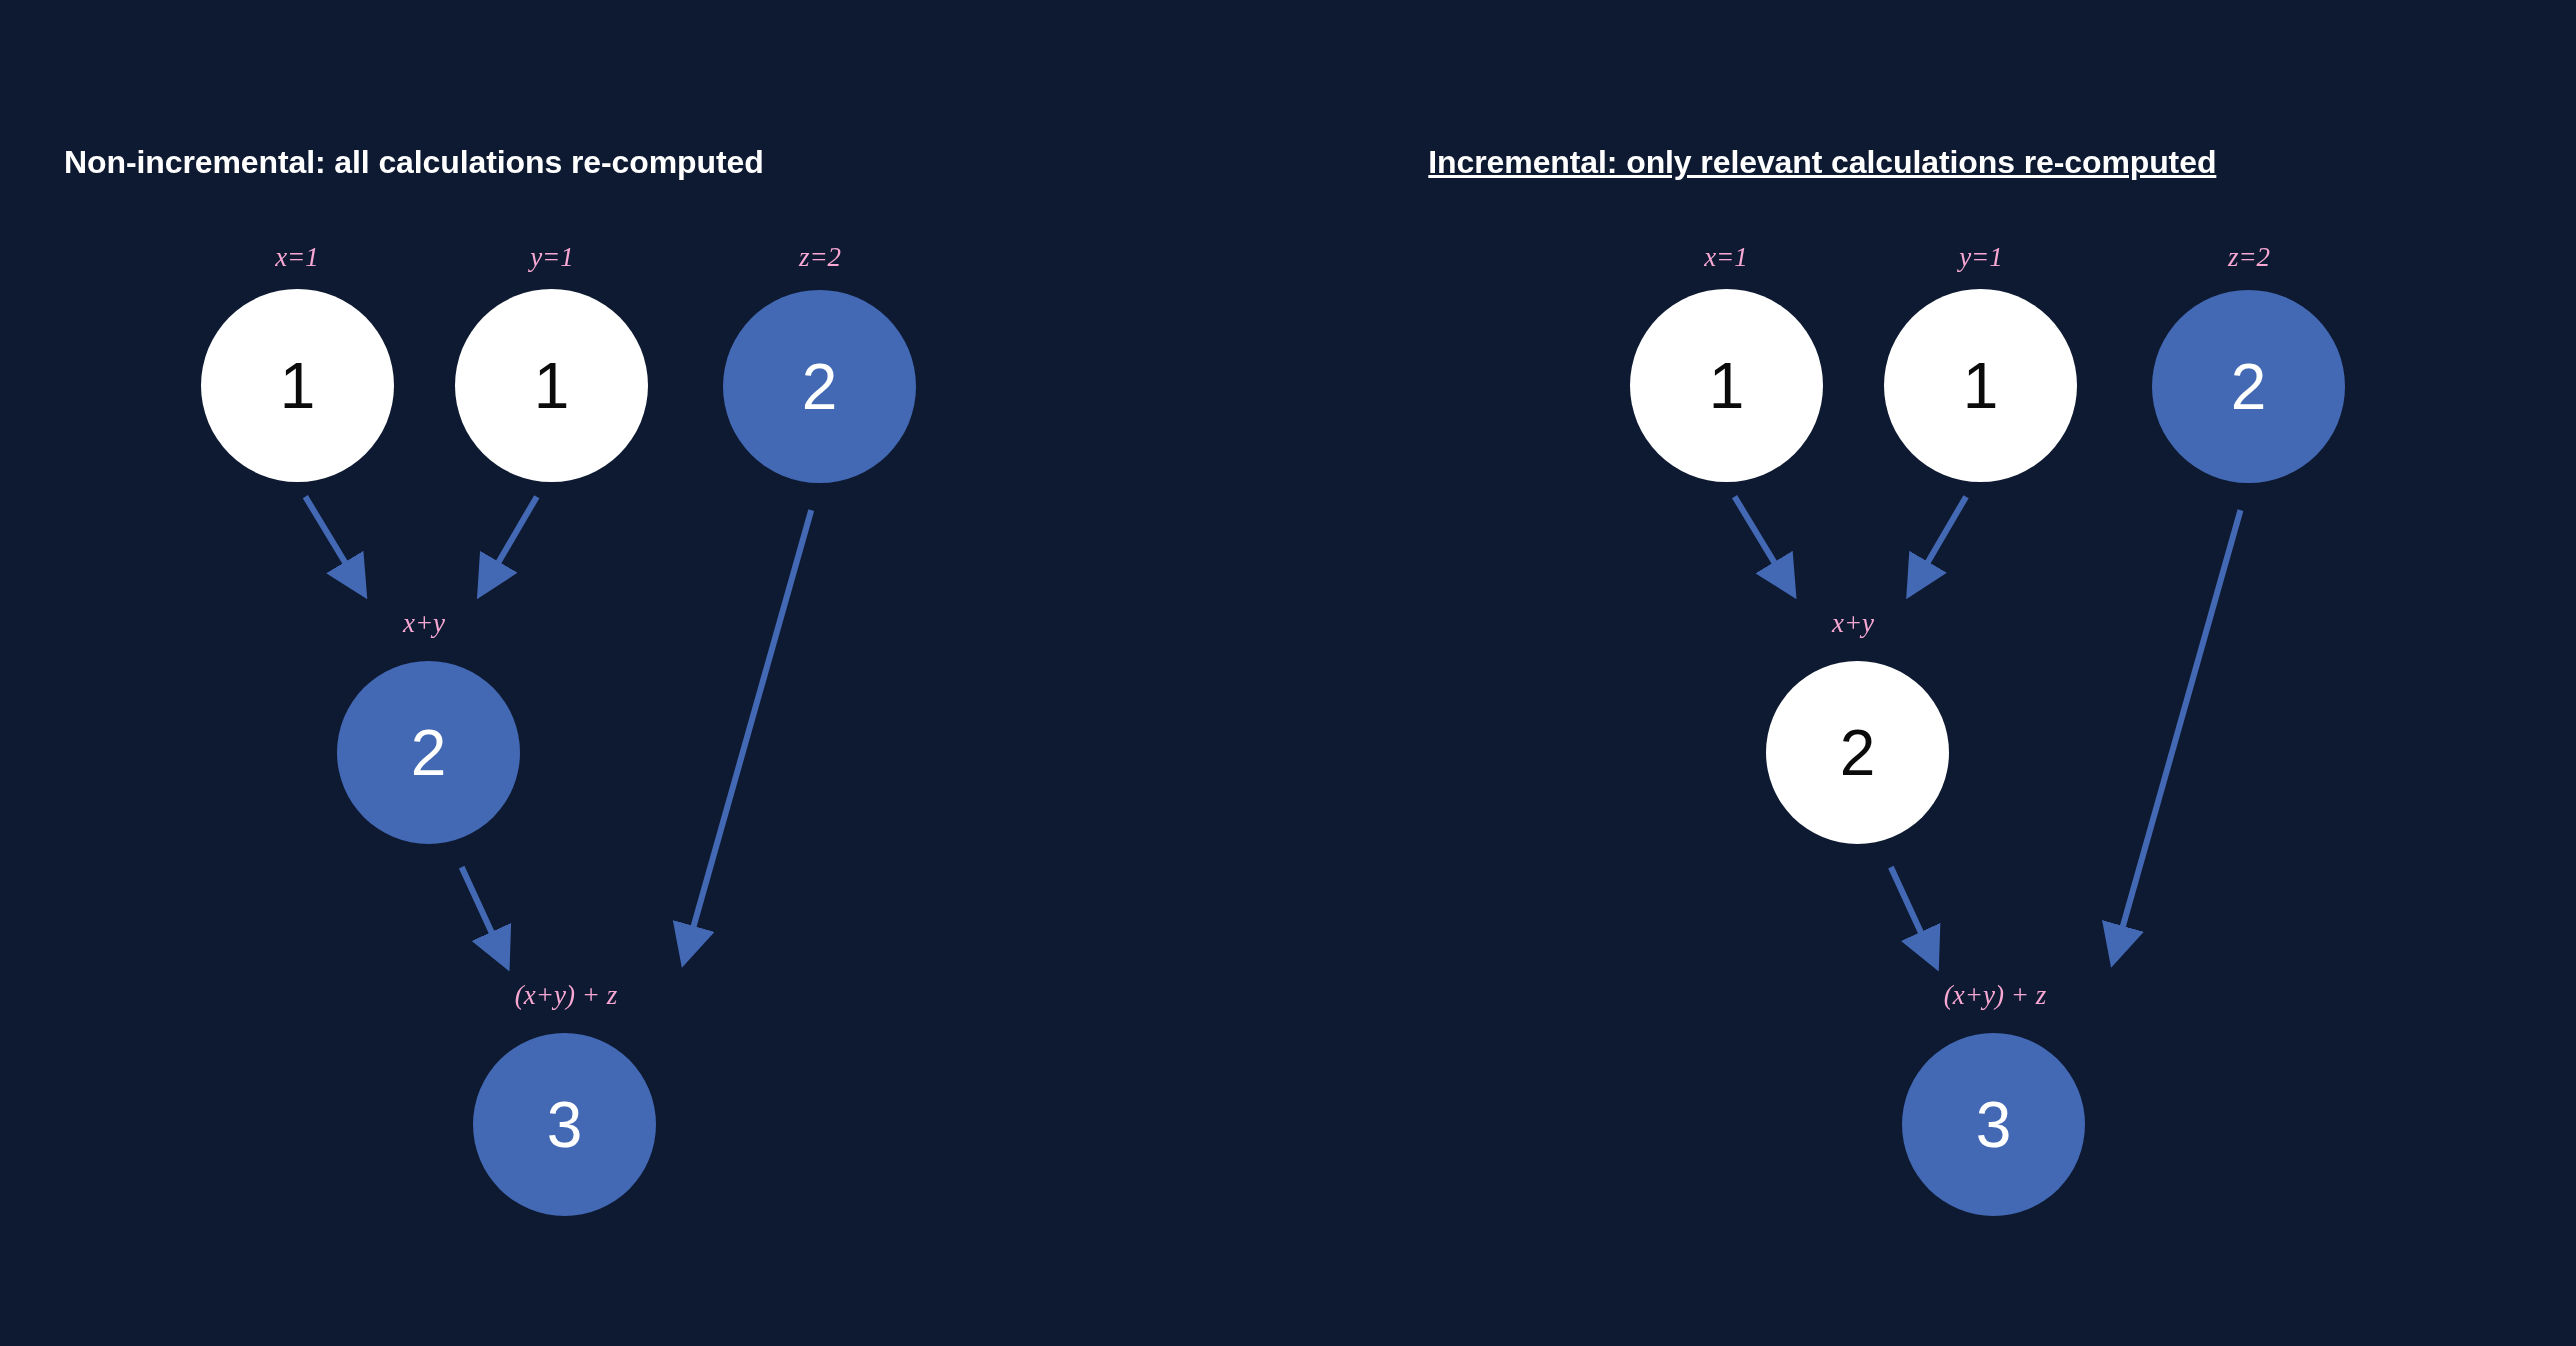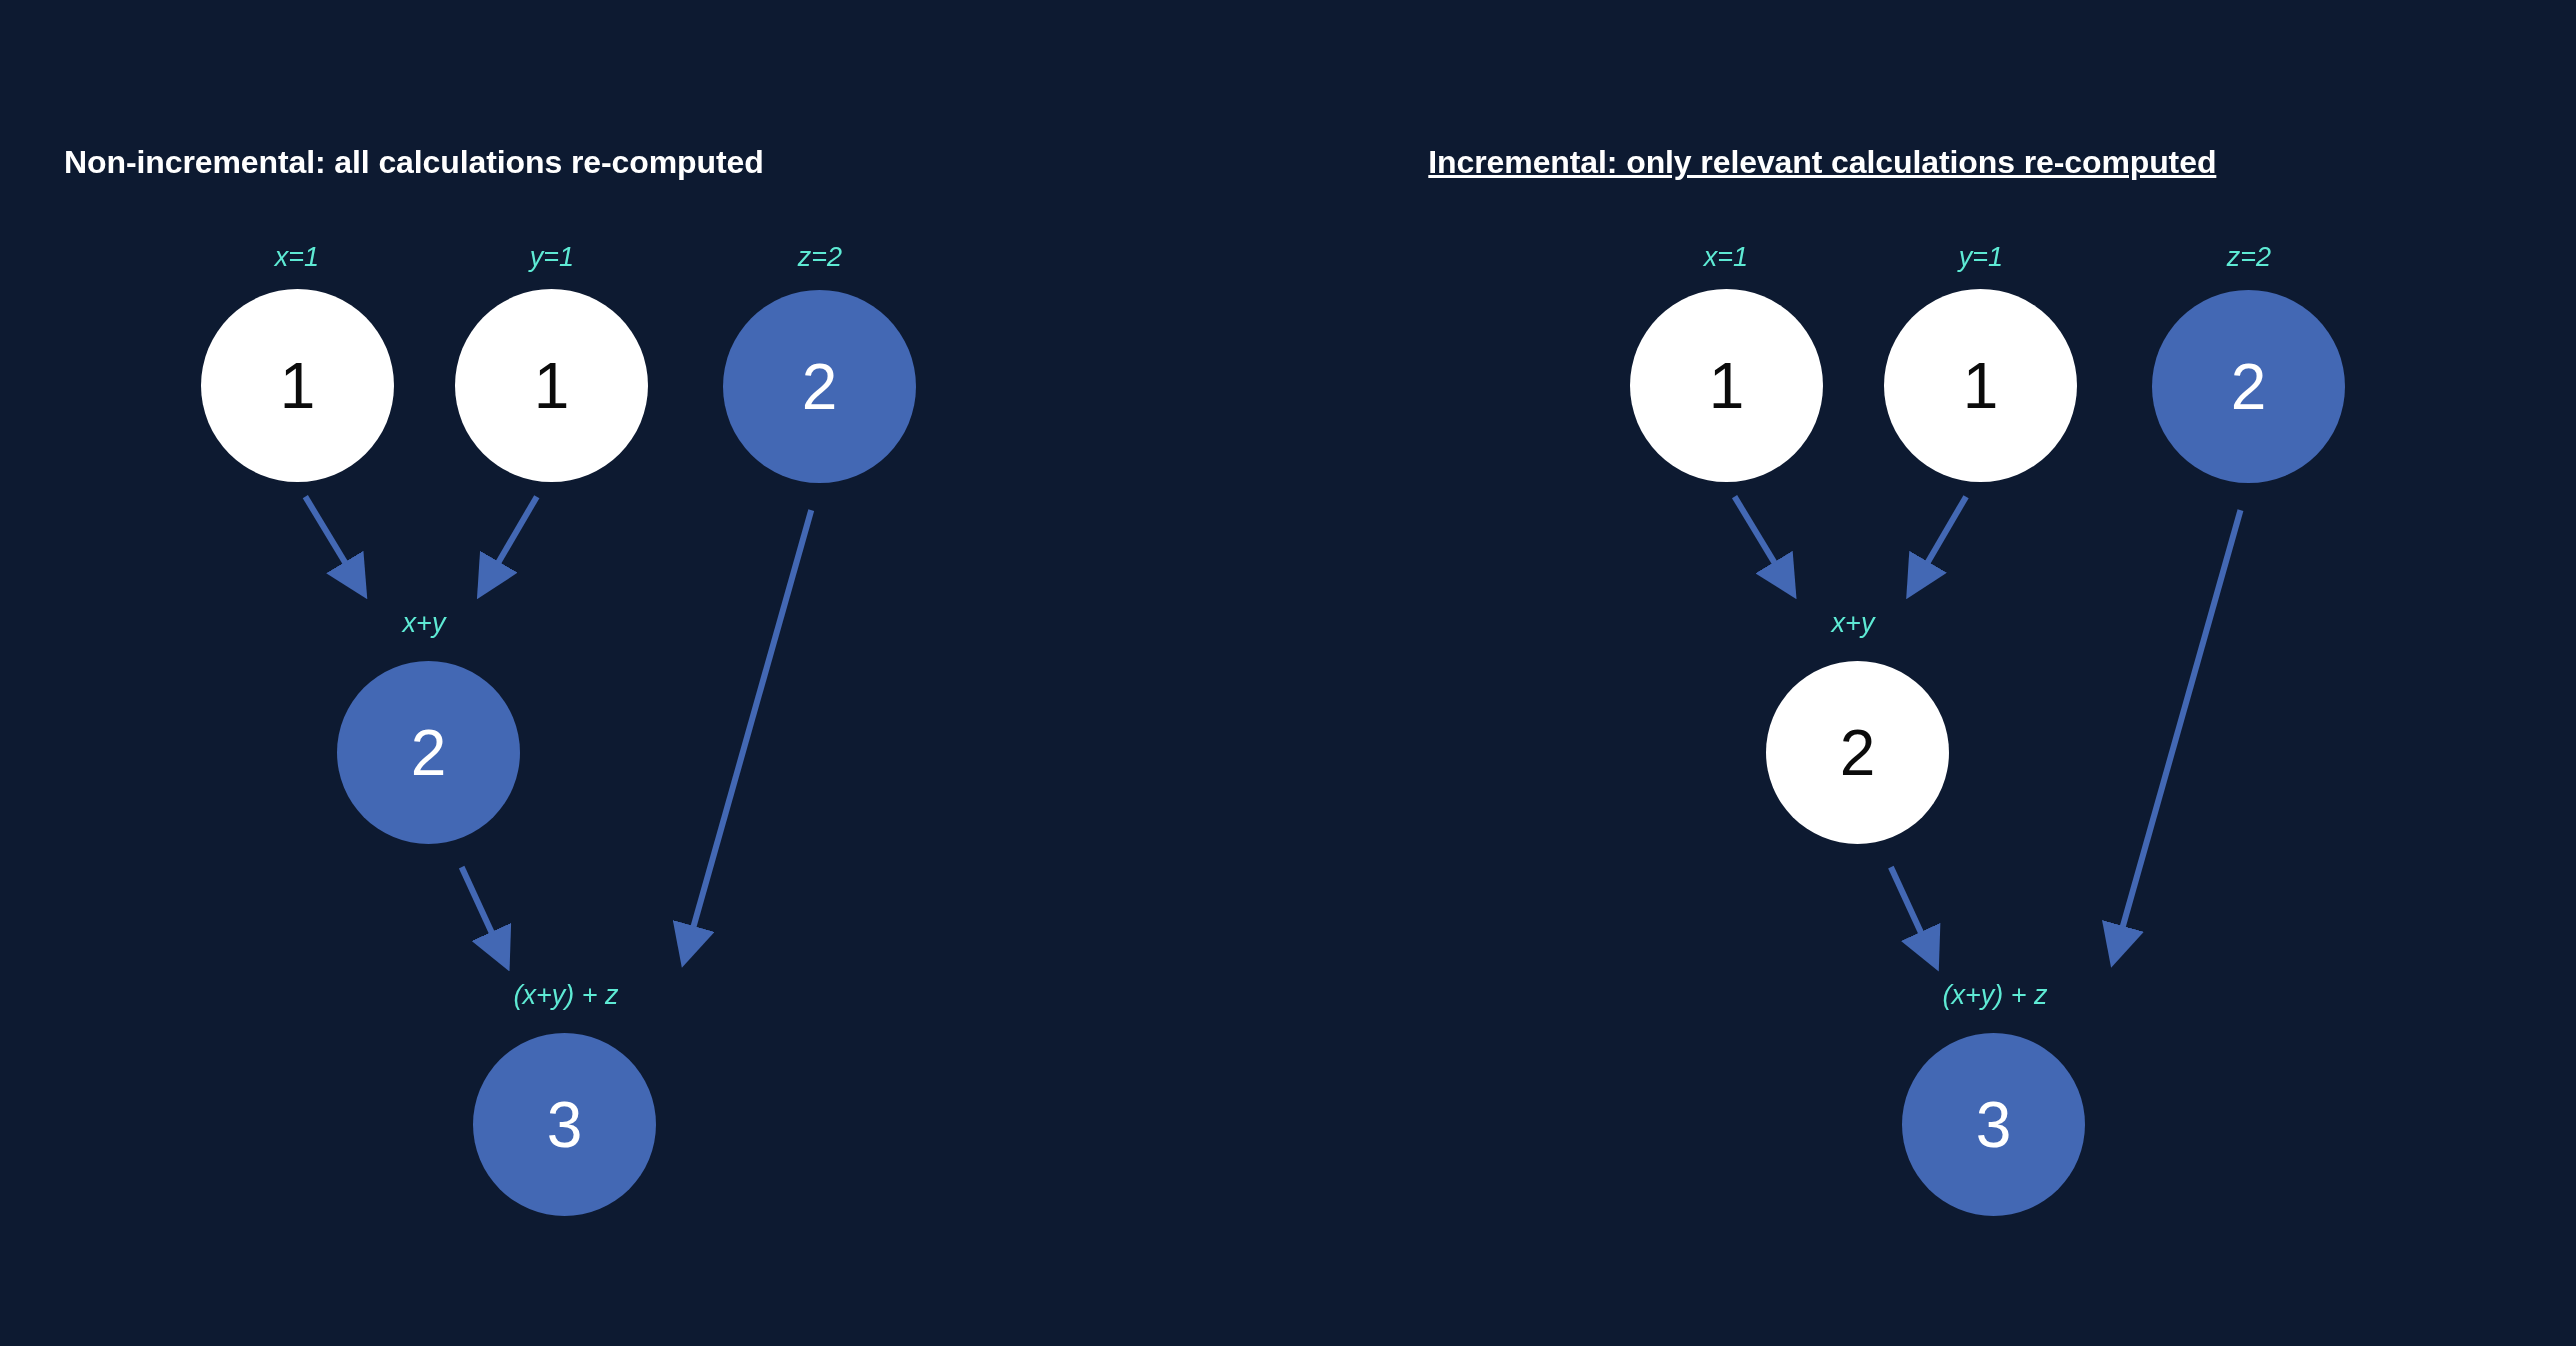--- a/index.html
+++ b/index.html
@@ -31,24 +31,24 @@
     font-weight: bold;
     color: #ffffff;
     white-space: nowrap;
     letter-spacing: -0.1px;
   }
   #title-left  { left: 64px; }
   #title-right { left: 1429px; }
 
   .node-label {
     position: absolute;
-    font-family: Liberation Sans, sans-serif;
+    font-family: Liberation Serif, serif;
     font-style: italic;
     font-size: 27px;
-    color: #5eead4;
+    color: #f9a8d4;
     white-space: pre;
     text-align: center;
     transform: translateX(-50%);
   }
 
   .node {
     position: absolute;
     border-radius: 50%;
     display: flex;
     align-items: center;

